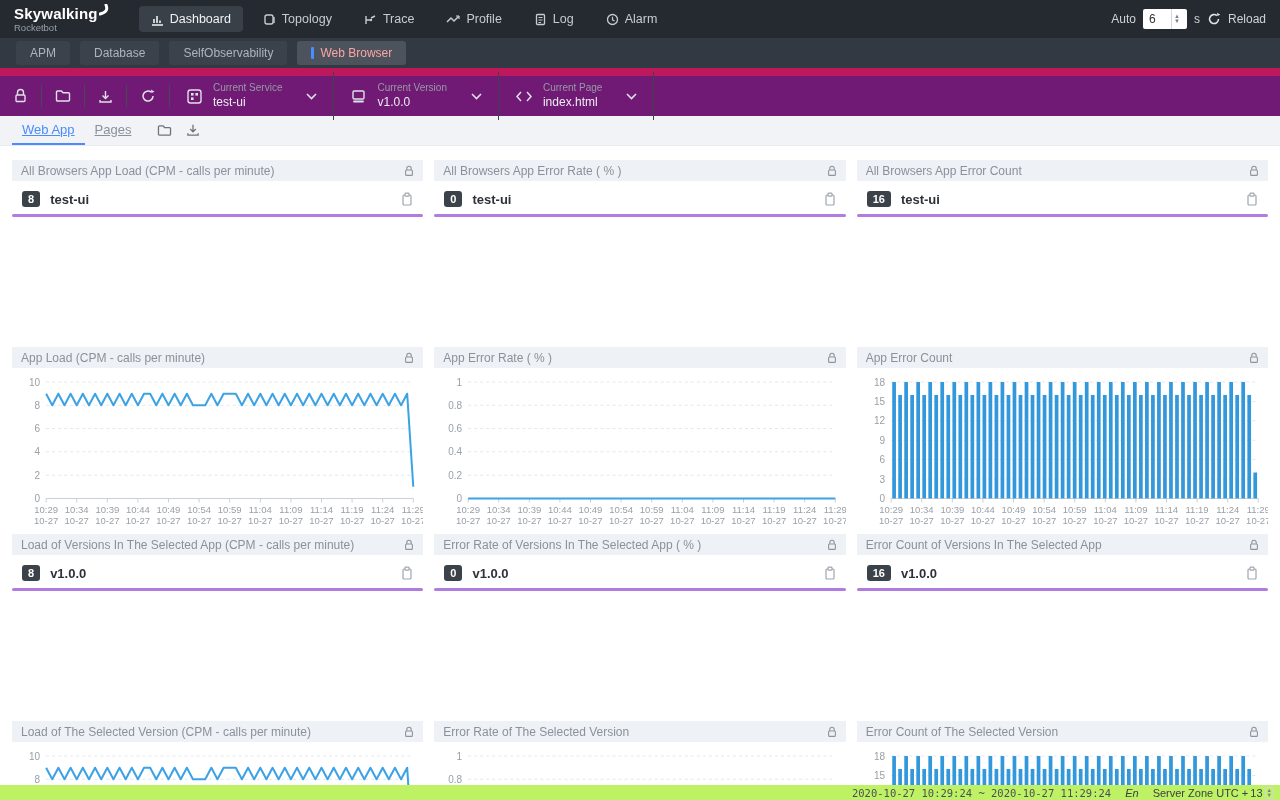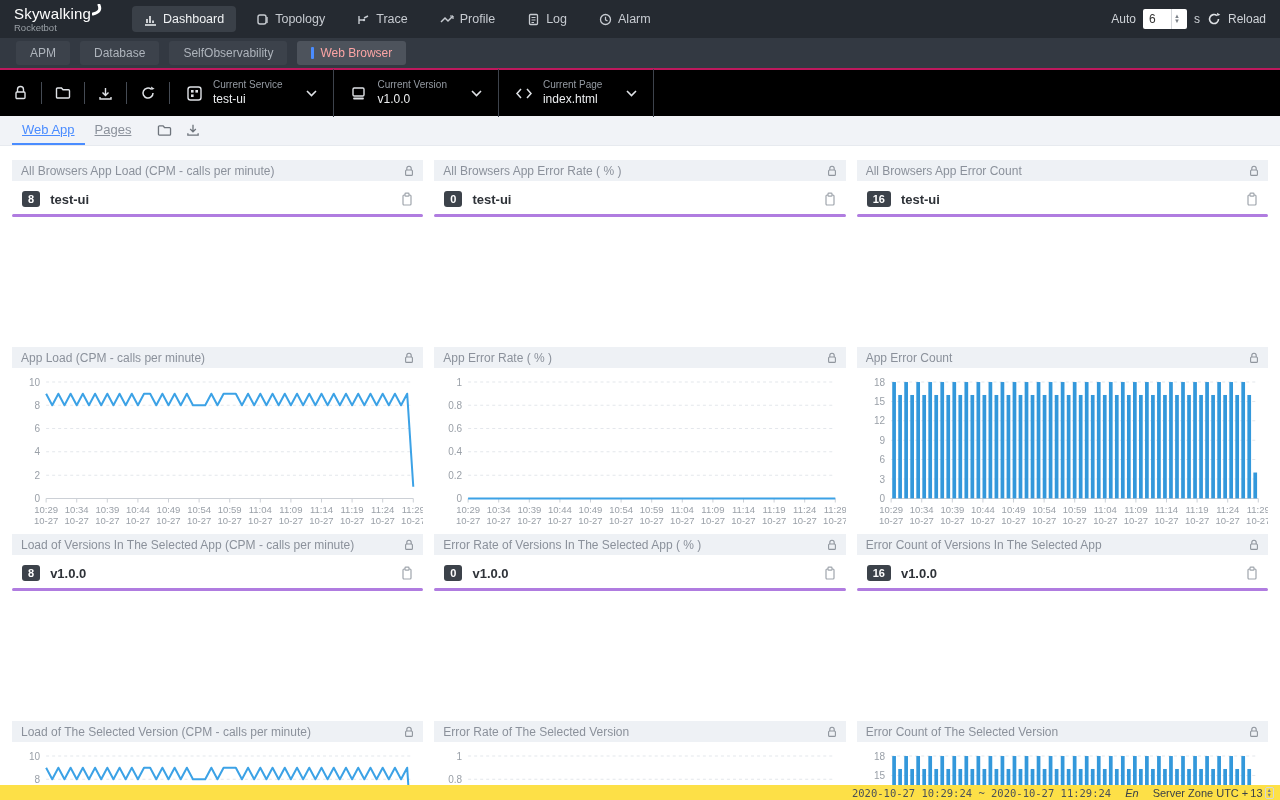--- a/index.html
+++ b/index.html
@@ -4,40 +4,40 @@
 <style>
   * { margin:0; padding:0; box-sizing:border-box; }
   html,body { width:1280px; height:800px; overflow:hidden; background:#fff;
     font-family:"Liberation Sans", sans-serif; }
   svg { display:block; }
 
   
   .topnav { height:38px; background:#252a31; display:flex; align-items:center; padding:0 14px; color:#cfd3d8; }
   .logo { display:flex; flex-direction:column; line-height:1; margin-right:28px; }
   .logo-row { display:flex; align-items:flex-start; }
-  .logo-title { color:#fff; font-weight:normal; font-size:15px; letter-spacing:.2px; }
+  .logo-title { color:#fff; font-weight:bold; font-size:15px; letter-spacing:.2px; }
   .logo-swoosh { margin-left:1px; margin-top:-2px; }
   .logo-sub { color:#9aa0a6; font-size:9.5px; margin-top:2px; }
   .nav-items { display:flex; align-items:center; gap:8px; }
   .nav-item { display:flex; align-items:center; gap:6px; font-size:12.5px; padding:6px 12px; border-radius:4px; cursor:pointer; color:#c7cbd1; }
   .nav-item.active { background:#3a4048; color:#f0f2f4; }
   .topnav-right { margin-left:auto; display:flex; align-items:center; gap:7px; font-size:12px; color:#cfd3d8; }
   .auto-input { width:44px; height:20px; background:#fff; border:none; border-radius:2px; display:flex; align-items:center; }
   .auto-input input { width:28px; border:none; outline:none; font-size:12px; padding-left:6px; color:#333; background:transparent; }
   .spin { display:flex; flex-direction:column; border-left:1px solid #d4d7db; height:20px; justify-content:center; padding:0 2px; }
   .spin span { font-size:6px; line-height:5px; color:#7a8087; }
 
   
   .subnav { height:30px; background:#333942; display:flex; align-items:center; gap:10px; padding:0 16px; }
   .subtab { background:#3c424b; border-radius:3px; color:#aeb4bc; font-size:12px; padding:5px 14px; cursor:pointer; display:flex; align-items:center; gap:6px; }
   .subtab.active { background:#4d535c; color:#fca5a5; }
   .subtab .marker { width:3px; height:12px; background:#4a8cff; border-radius:1px; }
 
   
-  .toolbar { height:48px; background:#000000; border-top:2px solid #be185d; display:flex; align-items:center; color:#dfe2e6; }
+  .toolbar { height:48px; background:#701a75; border-top:8px solid #be185d; display:flex; align-items:center; color:#dfe2e6; }
   .tool-btn { padding:0 13px; display:flex; align-items:center; cursor:pointer; }
   .vsep { width:1px; height:22px; background:#454b54; }
   .gsep { width:1px; height:48px; background:#3d434c; }
   .selector { display:flex; align-items:center; gap:10px; padding:0 16px; cursor:pointer; height:48px; }
   .sel-text { display:flex; flex-direction:column; line-height:1.25; }
   .sel-label { font-size:10px; color:#959ba3; }
   .sel-value { font-size:12px; color:#eceef0; }
   .chev { margin-left:14px; }
 
   
@@ -54,21 +54,21 @@
   .card-header .hlock { margin-left:auto; color:#8f959d; }
   .sel-row { display:flex; align-items:center; gap:10px; padding:10px 10px 0; }
   .badge { background:#3c424a; color:#fff; font-size:11px; font-weight:bold; border-radius:3px; padding:2px 6px; min-width:14px; text-align:center; }
   .sel-name { font-size:13px; font-weight:600; color:#2e3238; }
   .copy-ic { margin-left:auto; color:#a0a6ad; cursor:pointer; }
   .purple-bar { height:3px; border-radius:2px; margin-top:7px; }
   .chart-body { padding-top:2px; }
   .chart-body svg { width:100%; }
 
   
-  .footer { position:fixed; left:0; right:0; bottom:0; height:15px; background:#fde047; display:flex; align-items:center; justify-content:flex-end; gap:14px; padding-right:6px; z-index:50; }
+  .footer { position:fixed; left:0; right:0; bottom:0; height:15px; background:#bef264; display:flex; align-items:center; justify-content:flex-end; gap:14px; padding-right:6px; z-index:50; }
   .f-range { font-family:"DejaVu Sans Mono", monospace; font-size:10.5px; color:#4a5057; }
   .f-lang { font-size:11px; color:#3a4047;font-style:italic; }
   .f-zone { font-size:11px; color:#3a4047; display:flex; align-items:center; gap:2px; }
   .fspin { display:flex; flex-direction:column; border:1px solid #d4d7db; border-radius:2px; padding:0 1px; }
   .fspin span { font-size:5.5px; line-height:5px; color:#7a8087; }
 </style>
 </head>
 <body>
 
 <div class="topnav">

